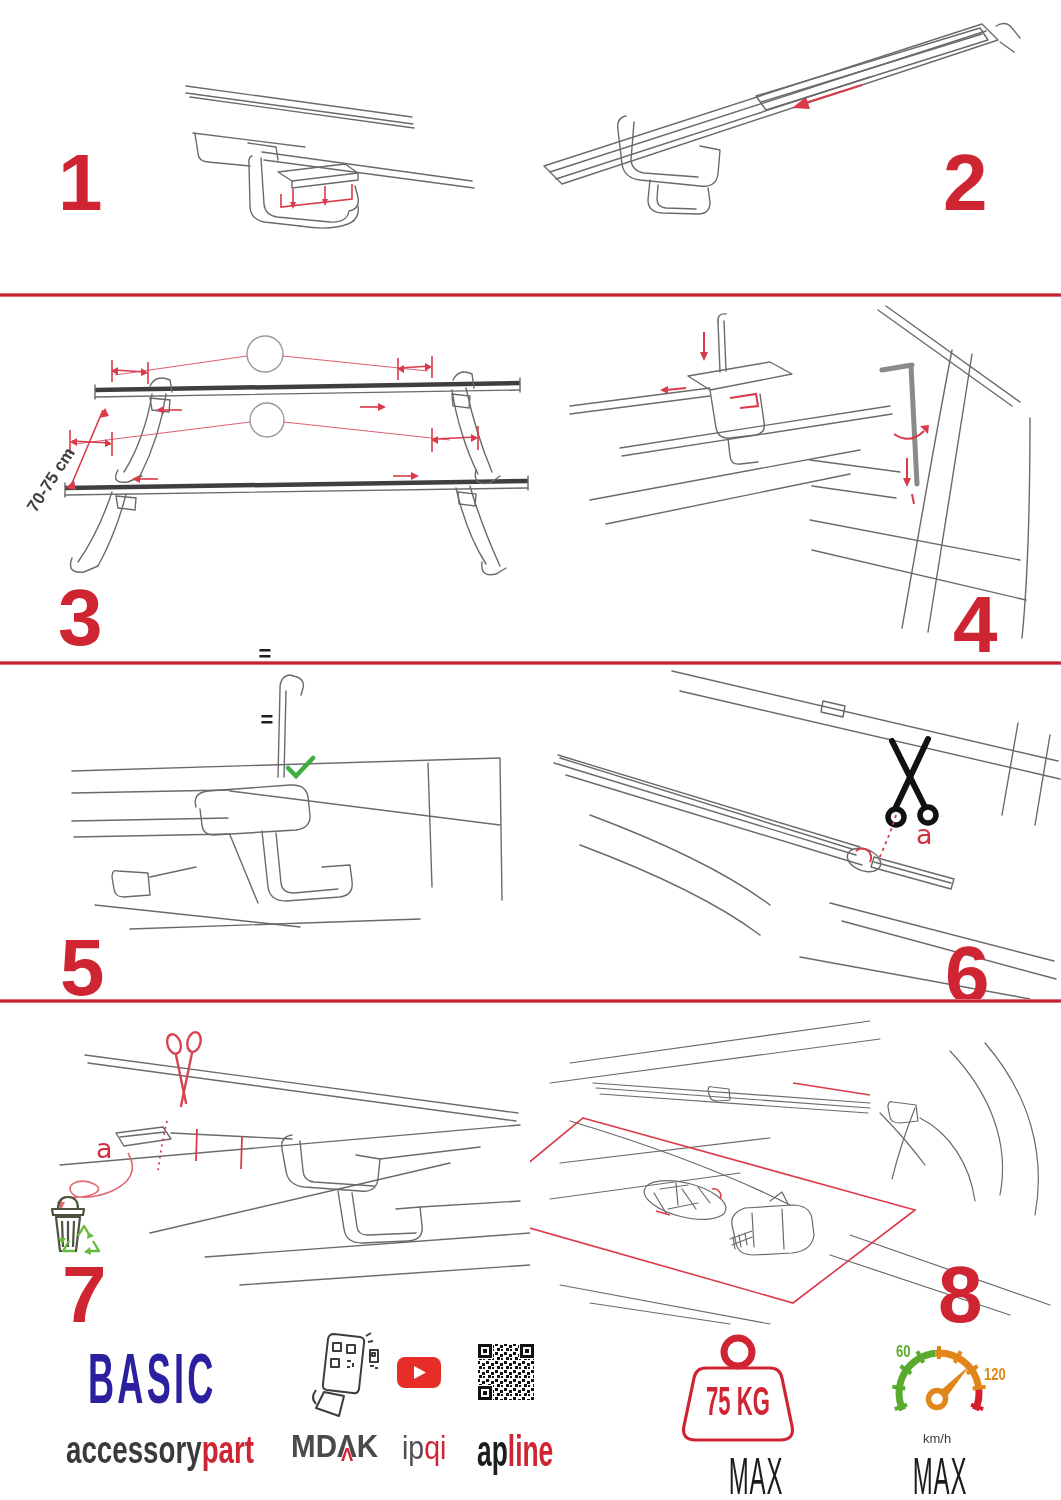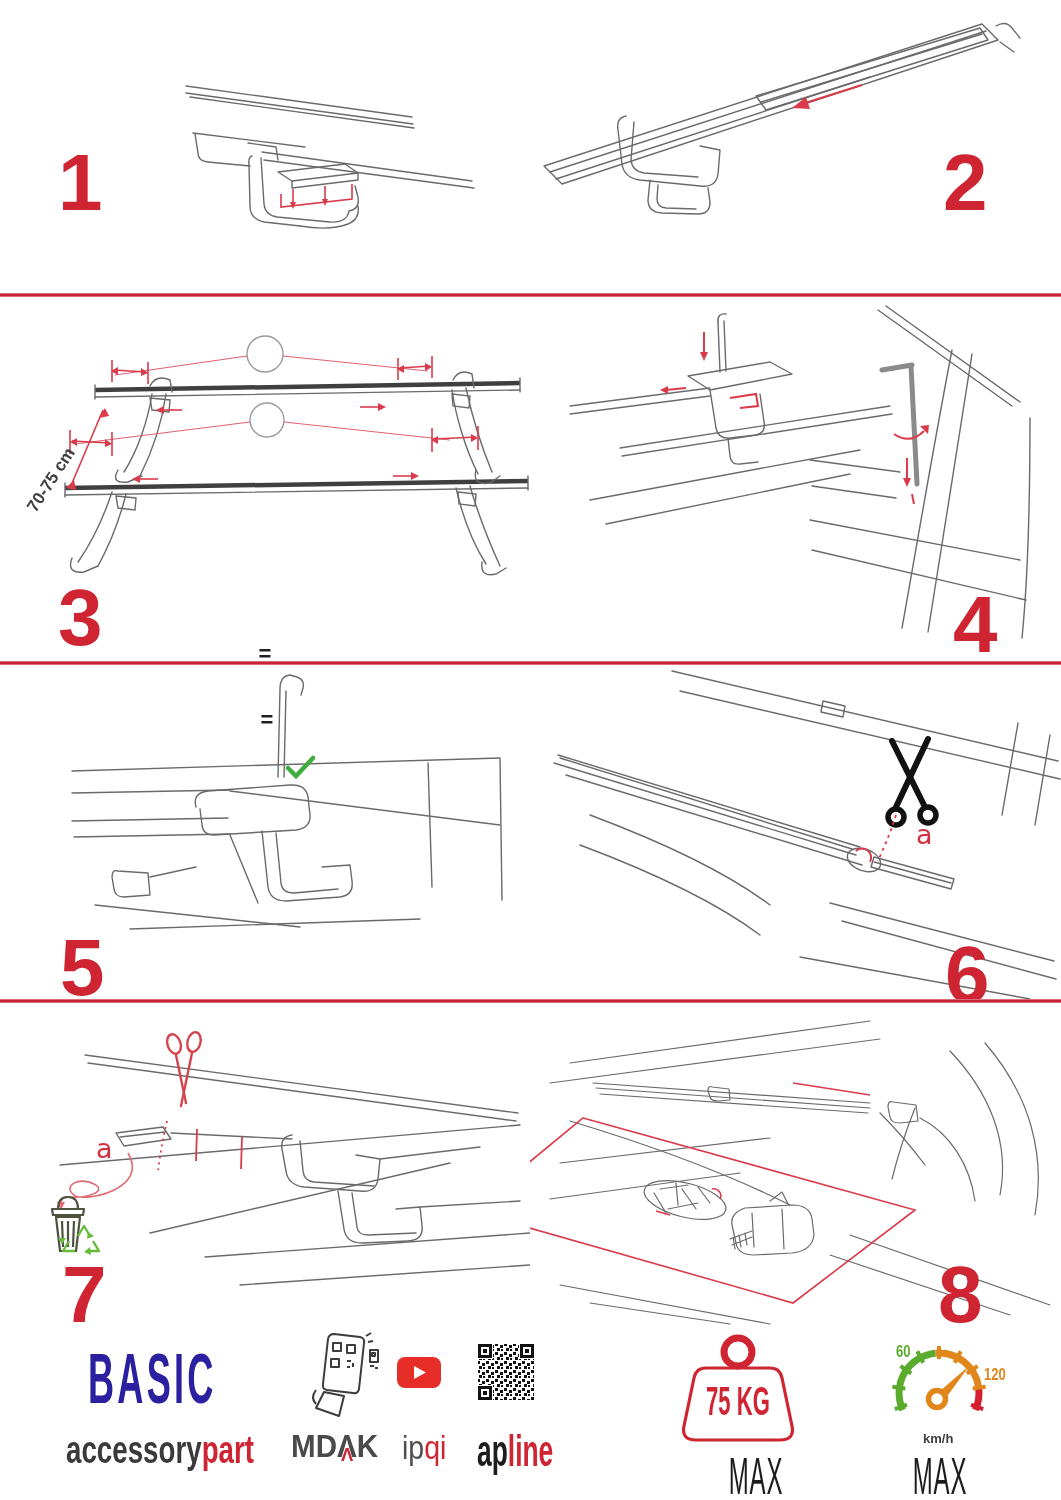--- a/index.html
+++ b/index.html
@@ -488,16 +488,16 @@
       <path d="M70.7,26.8 L76.7,15.3" stroke="#e0861a"></path>
       <path d="M82.8,37.5 L93.5,30.0" stroke="#e0861a"></path>
       <path d="M88.7,52.5 L101.6,50.8" stroke="#e0861a"></path>
       <path d="M87.0,68.6 L99.2,73.1" stroke="#d41f2f"></path>
     </g>
     <polygon points="86,29 48,62 56,70" fill="#e0861a"></polygon>
     <circle cx="53" cy="63" r="8.5" fill="#ffffff" stroke="#e0861a" stroke-width="5.5"></circle>
   </svg>
   <div class="speedo-num g60" style="left:896px;top:1343px;">60</div>
   <div class="speedo-num g120" style="left:984px;top:1366px;">120</div>
-  <div class="speedo-unit" style="left:923px;top:1432px;font-weight:bold;">km/h</div>
+  <div class="speedo-unit" style="left:923px;top:1432px;">km/h</div>
   <div class="maxlabel" style="left:905px;top:1450px;width:70px;">MAX</div>
 
 </div>
 
 </body></html>

